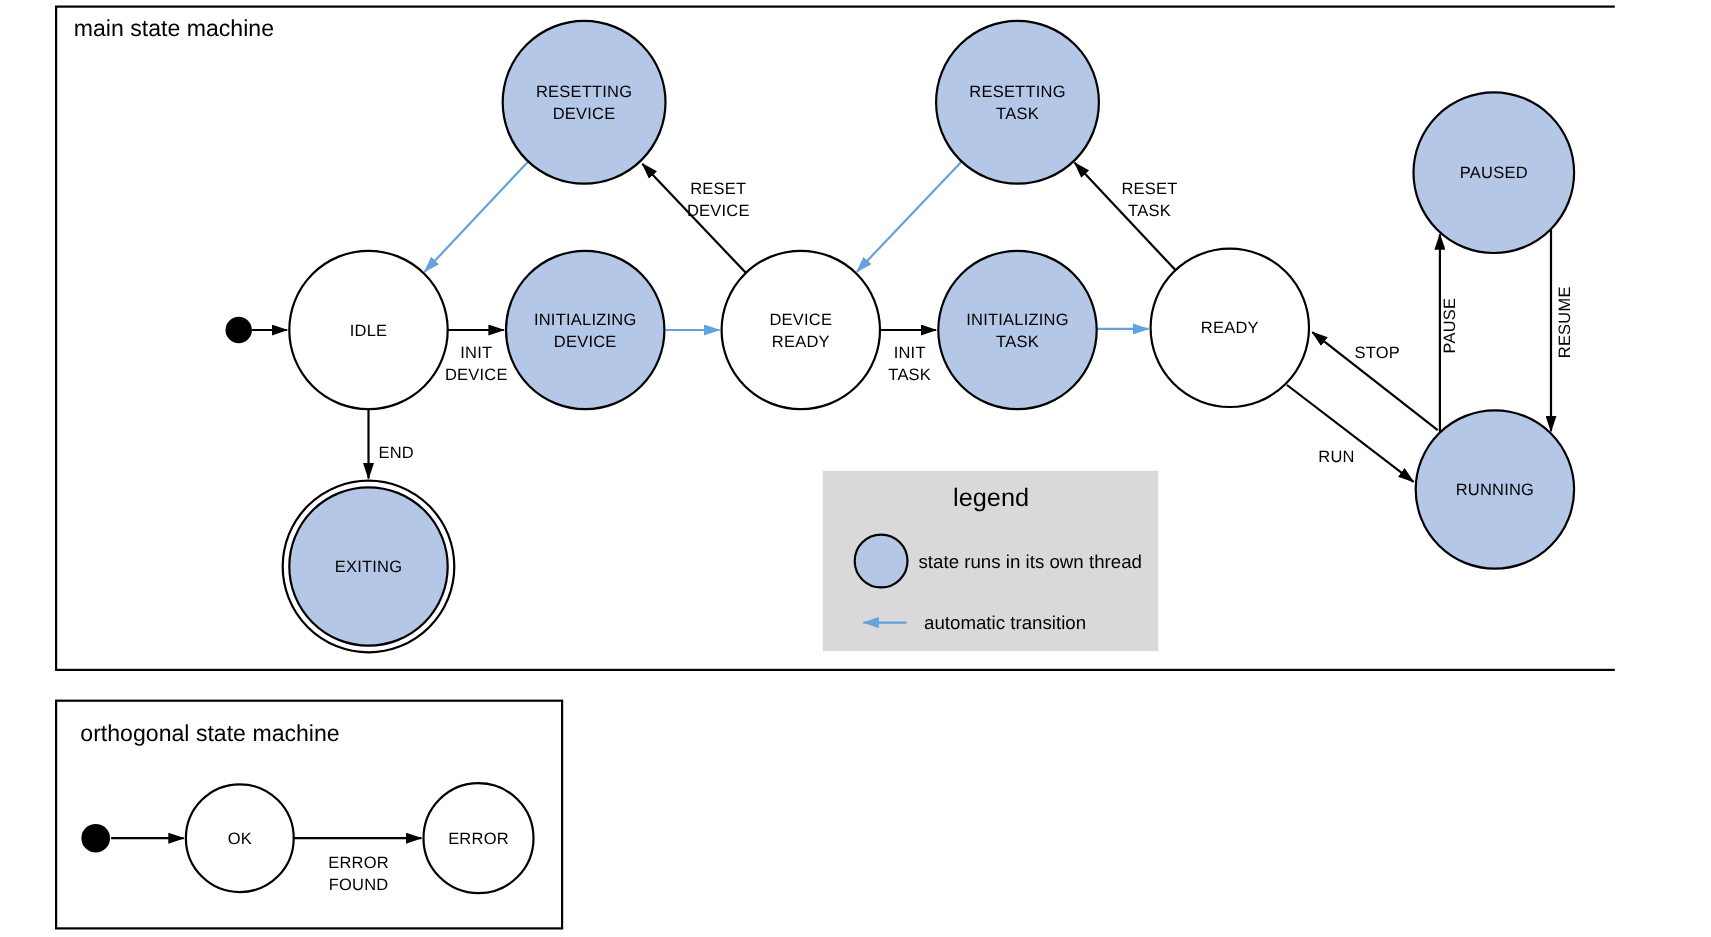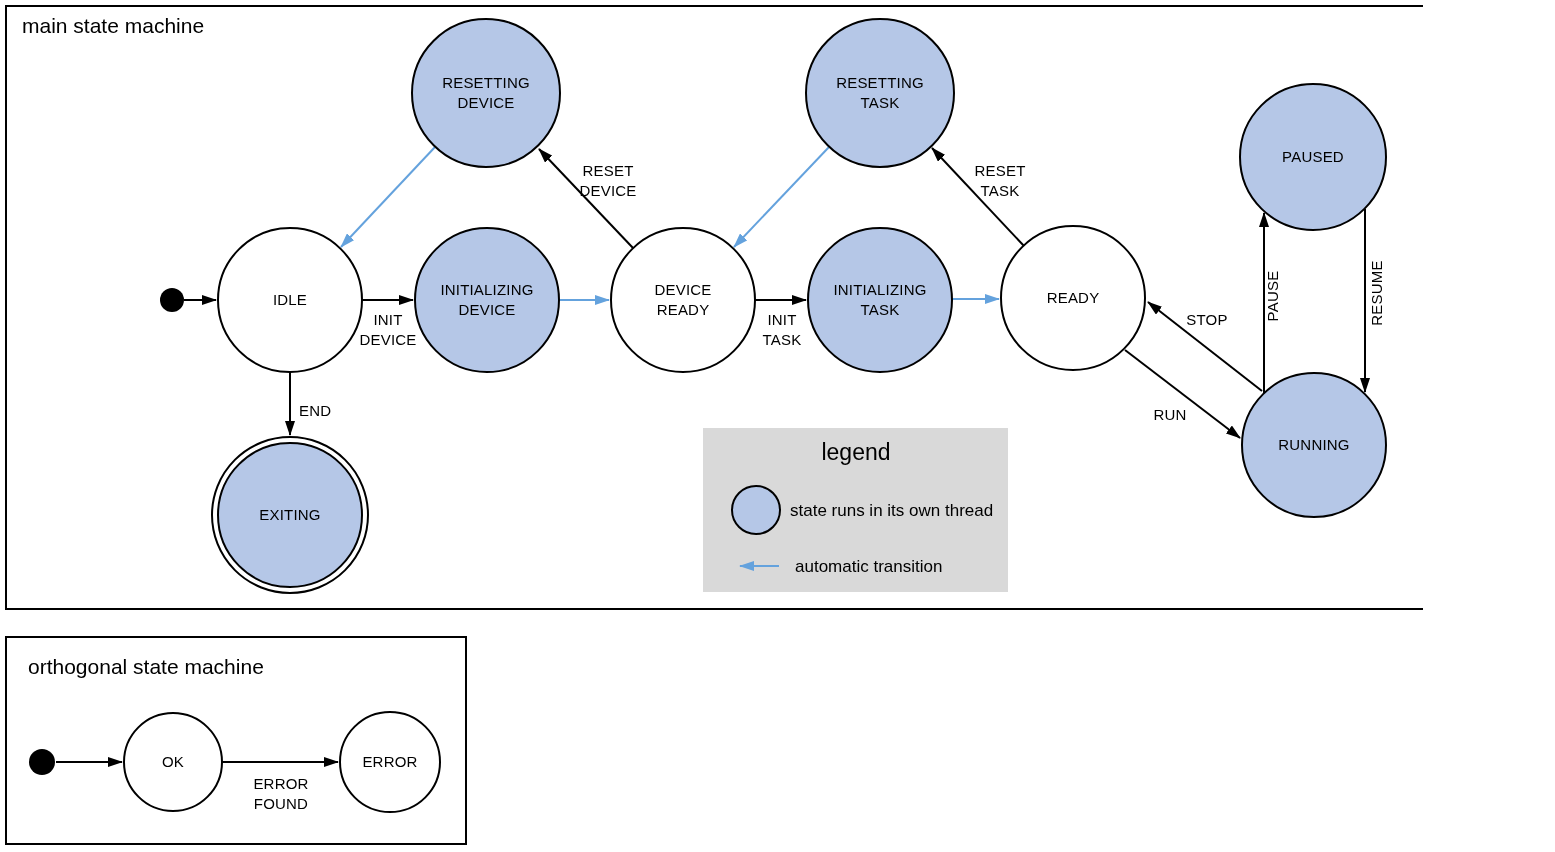--- a/index.html
+++ b/index.html
@@ -1,16 +1,16 @@
 <!DOCTYPE html>
 <html><head>
 <meta charset="utf-8">
 <style>
   html,body{margin:0;padding:0;background:#ffffff;}
-  .canvas{position:relative;width:1423px;height:852px;background:#ffffff;overflow:hidden;}
+  .canvas{position:relative;width:1423px;height:852px;background:#ffffff;overflow:hidden;padding-left:45px;}
   svg text{font-family:"Liberation Sans","DejaVu Sans",sans-serif;fill:#000000;}
   .panel-title{font-size:21px;}
   .state-label{font-size:15px;letter-spacing:0.2px;}
   .edge-label{font-size:15px;letter-spacing:0.2px;}
   .legend-title{font-size:23px;}
   .legend-item{font-size:17px;}
 </style>
 </head>
 <body>
 

